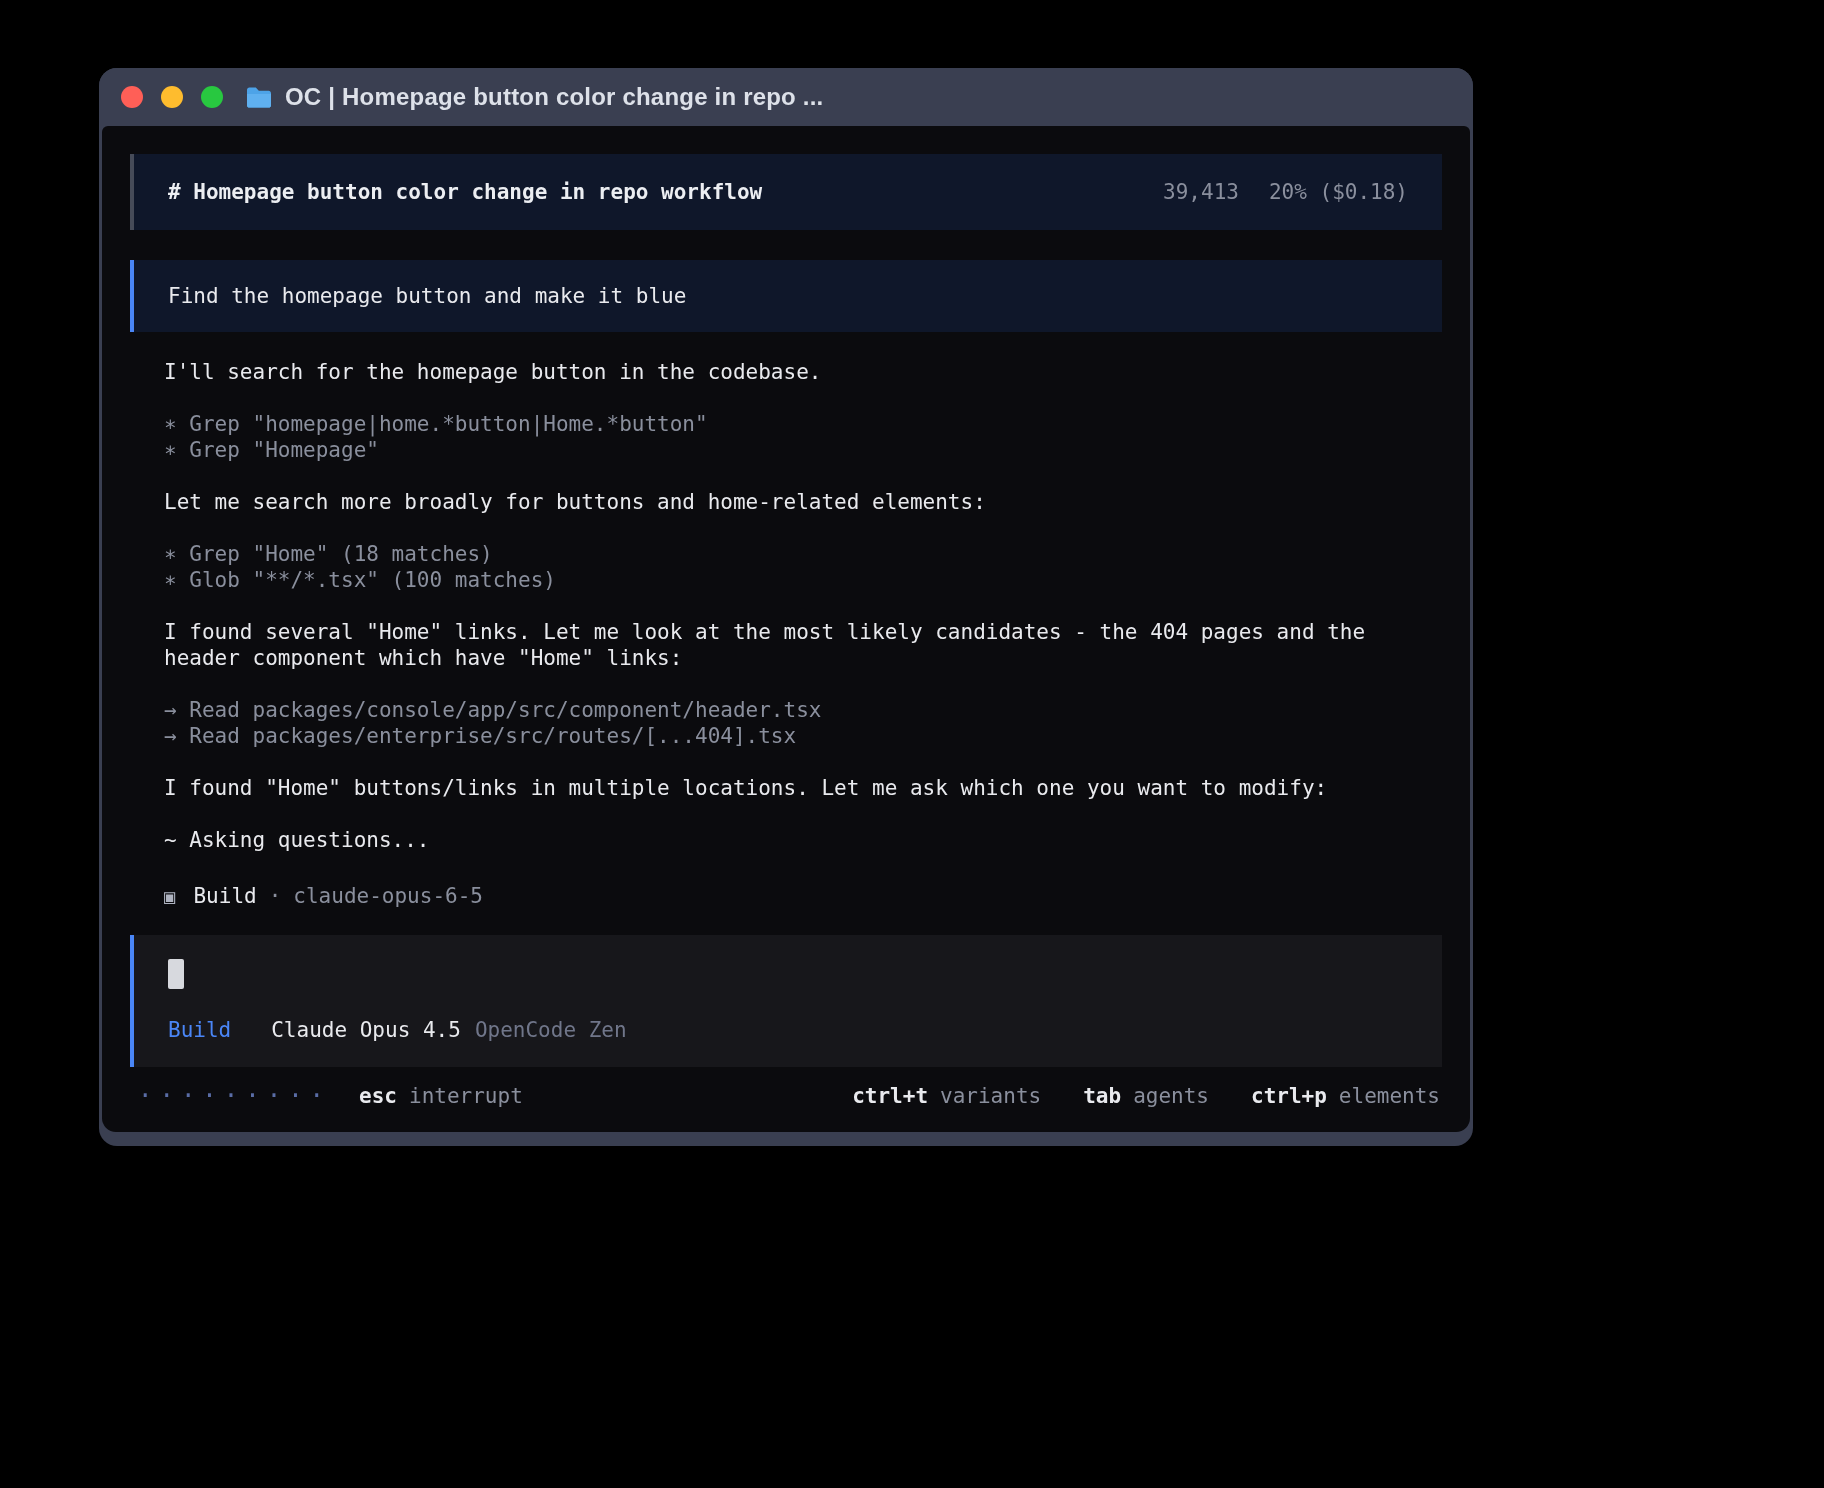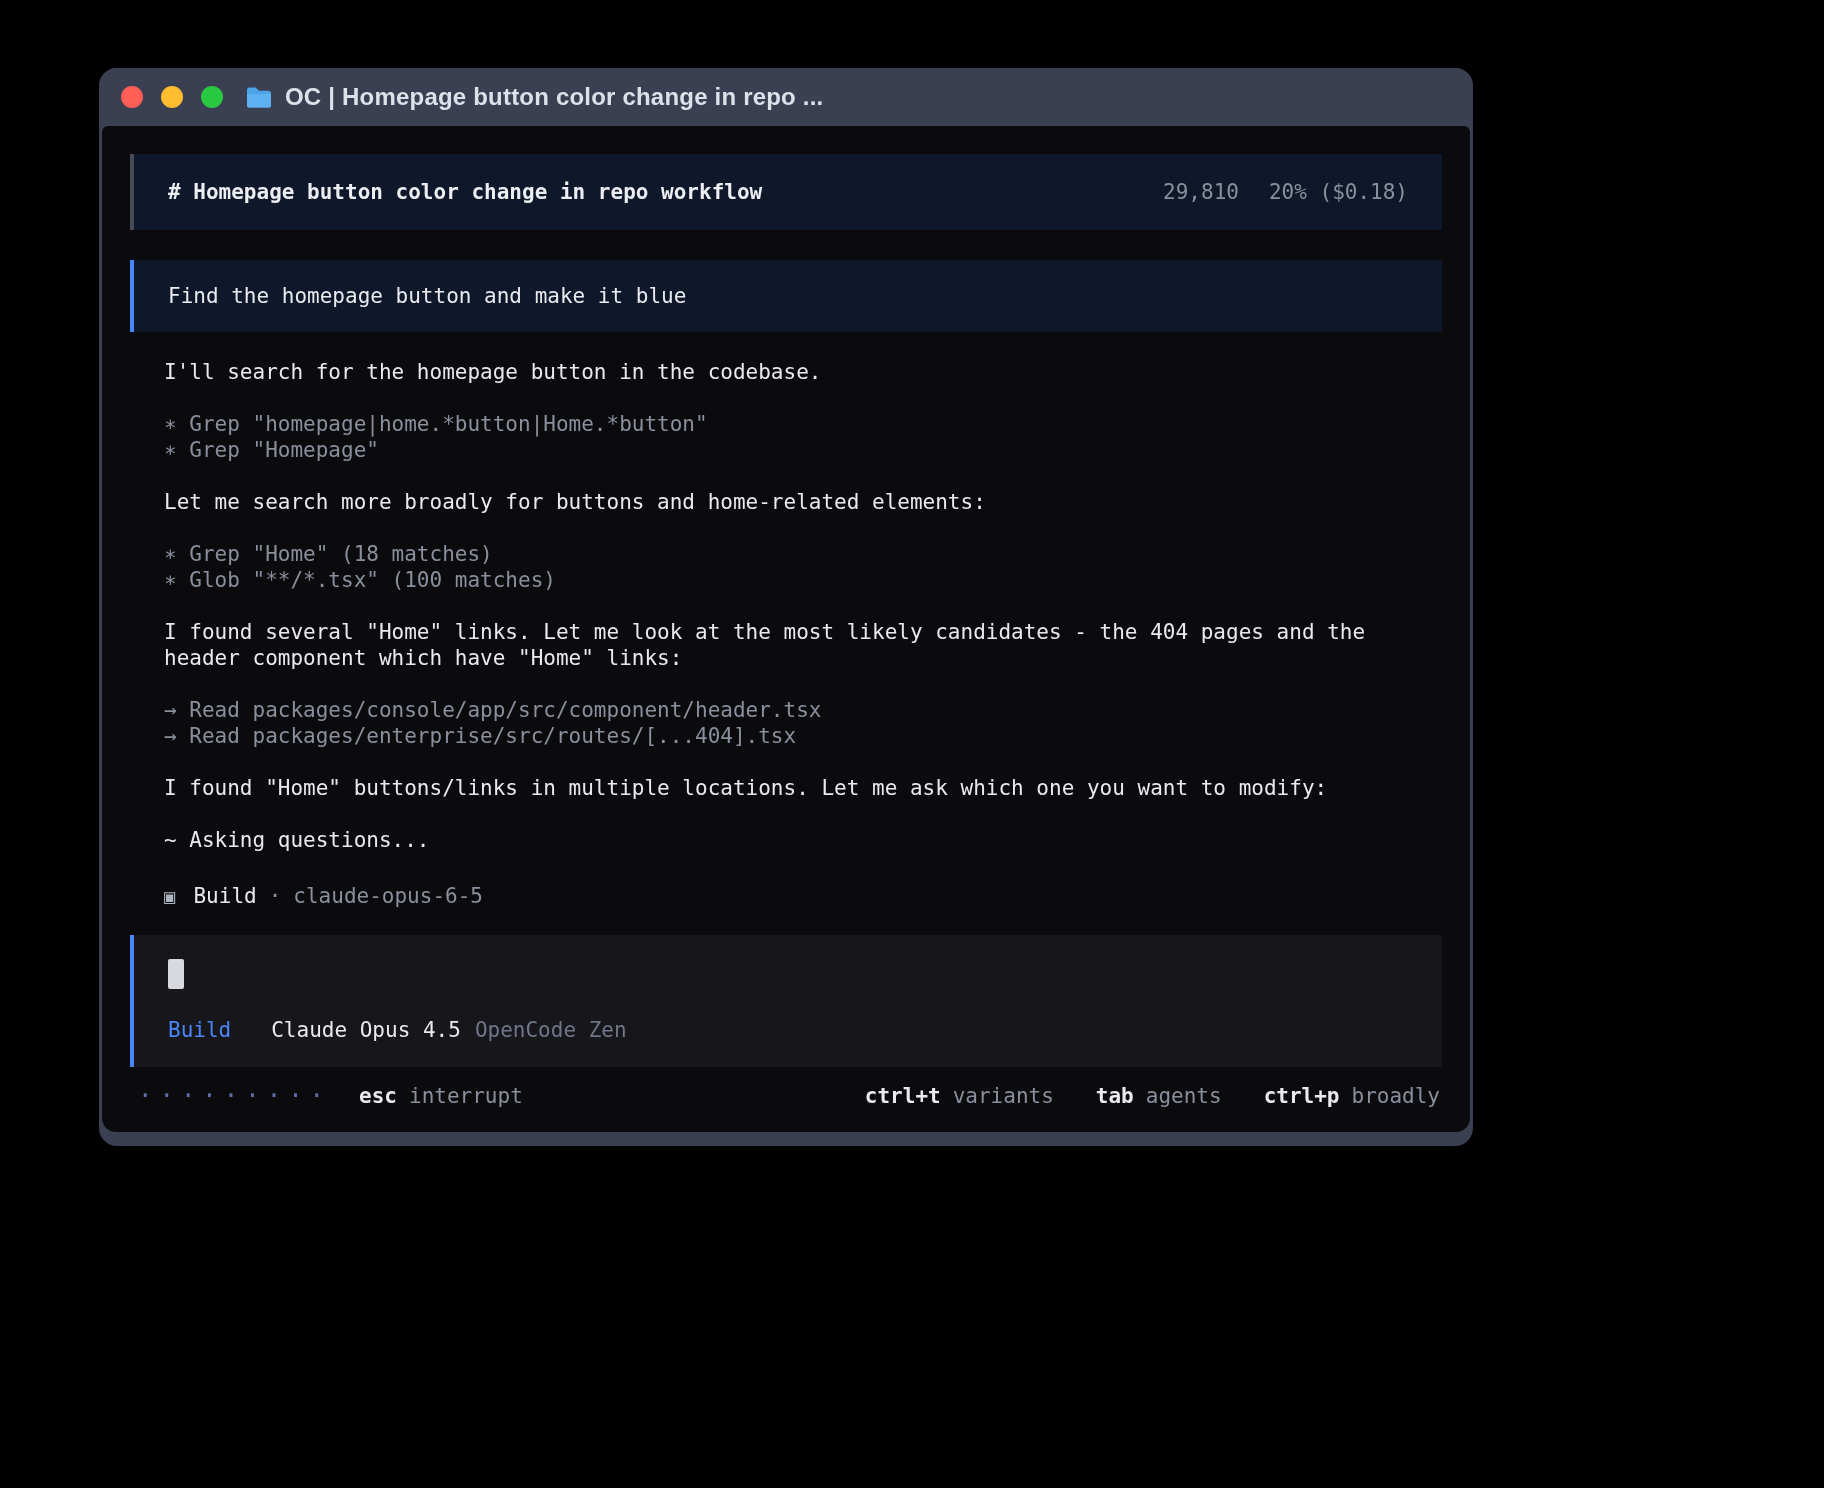--- a/index.html
+++ b/index.html
@@ -138,21 +138,21 @@
       </svg>
     </span>
     <span class="title-text">OC | Homepage button color change in repo ...</span>
   </div>
 
   <div class="content">
 
     <div class="block session-header">
       <span class="session-title"># Homepage button color change in repo workflow</span>
       <span class="session-stats">
-        <span>29,810</span>
+        <span>39,413</span>
         <span>20% ($0.18)</span>
       </span>
     </div>
 
     <div class="block user-msg">Find the homepage button and make it blue</div>
 
     <div class="body-area">
 
       <p class="para line text">I'll search for the homepage button in the codebase.</p>
 
@@ -207,19 +207,19 @@
         <span class="hint">
           <span class="key">ctrl+t</span>
           <span class="label">variants</span>
         </span>
         <span class="hint">
           <span class="key">tab</span>
           <span class="label">agents</span>
         </span>
         <span class="hint">
           <span class="key">ctrl+p</span>
-          <span class="label">broadly</span>
+          <span class="label">elements</span>
         </span>
       </span>
     </div>
 
   </div>
 </div>
 
 </body></html>

